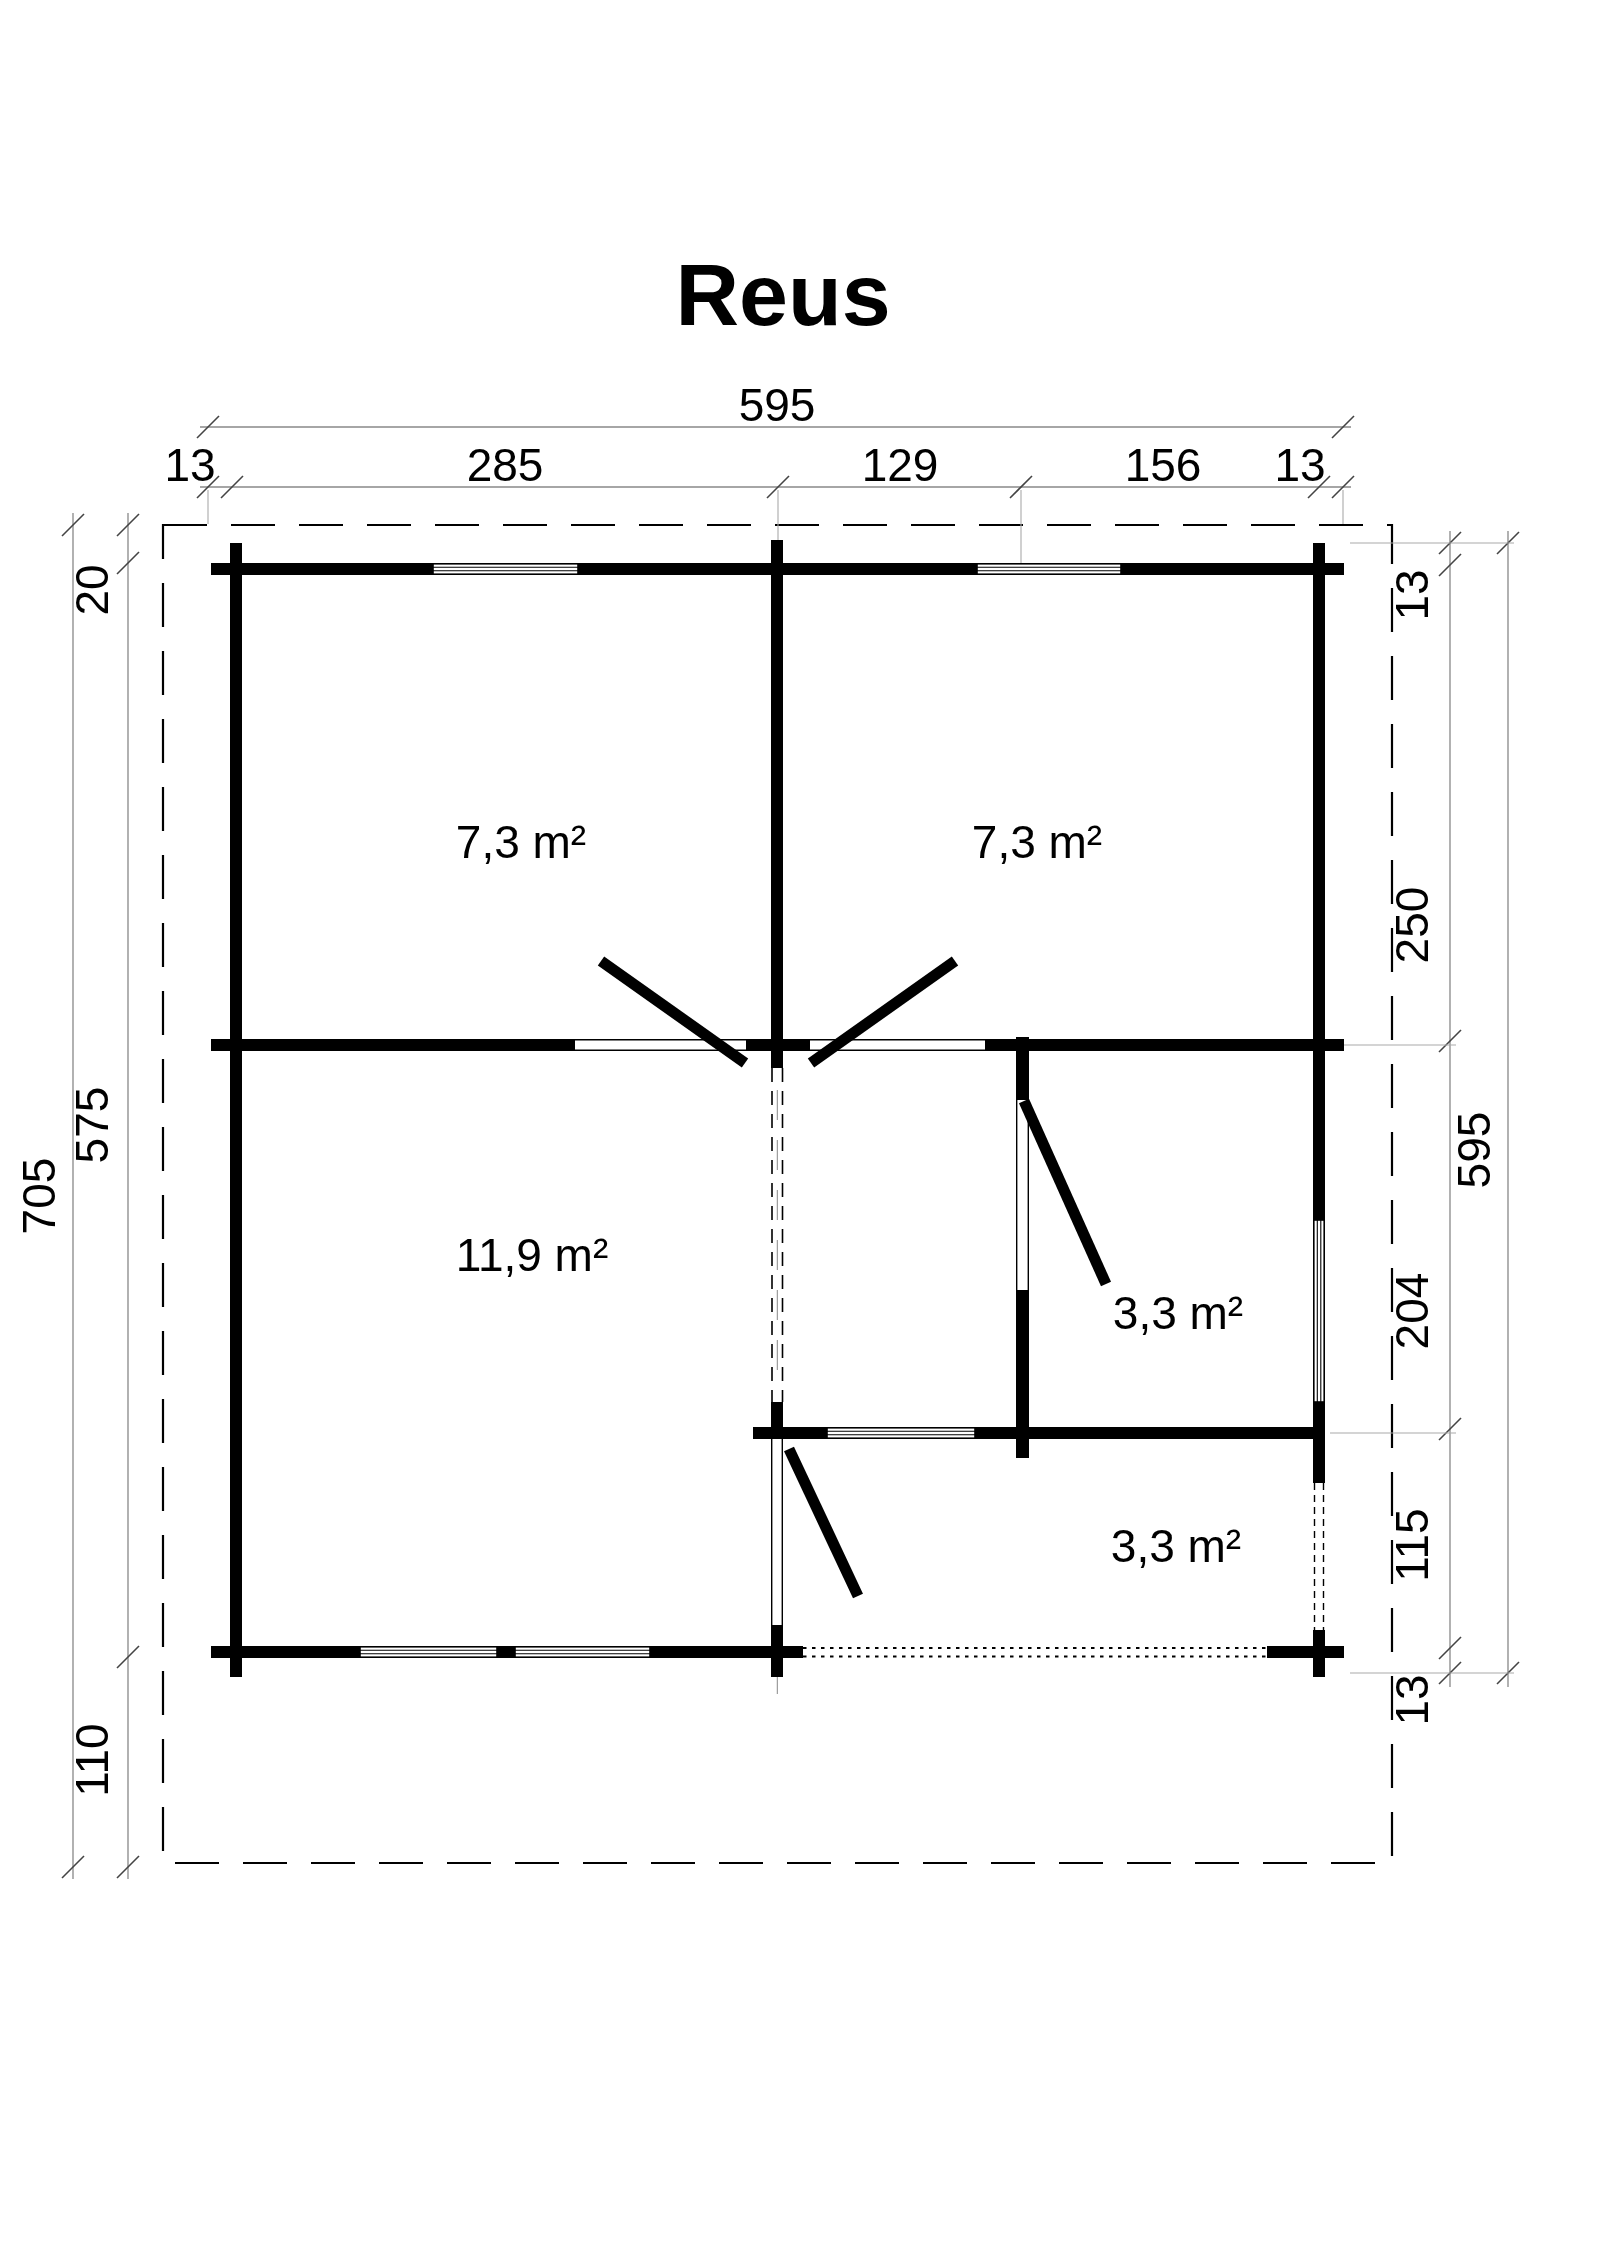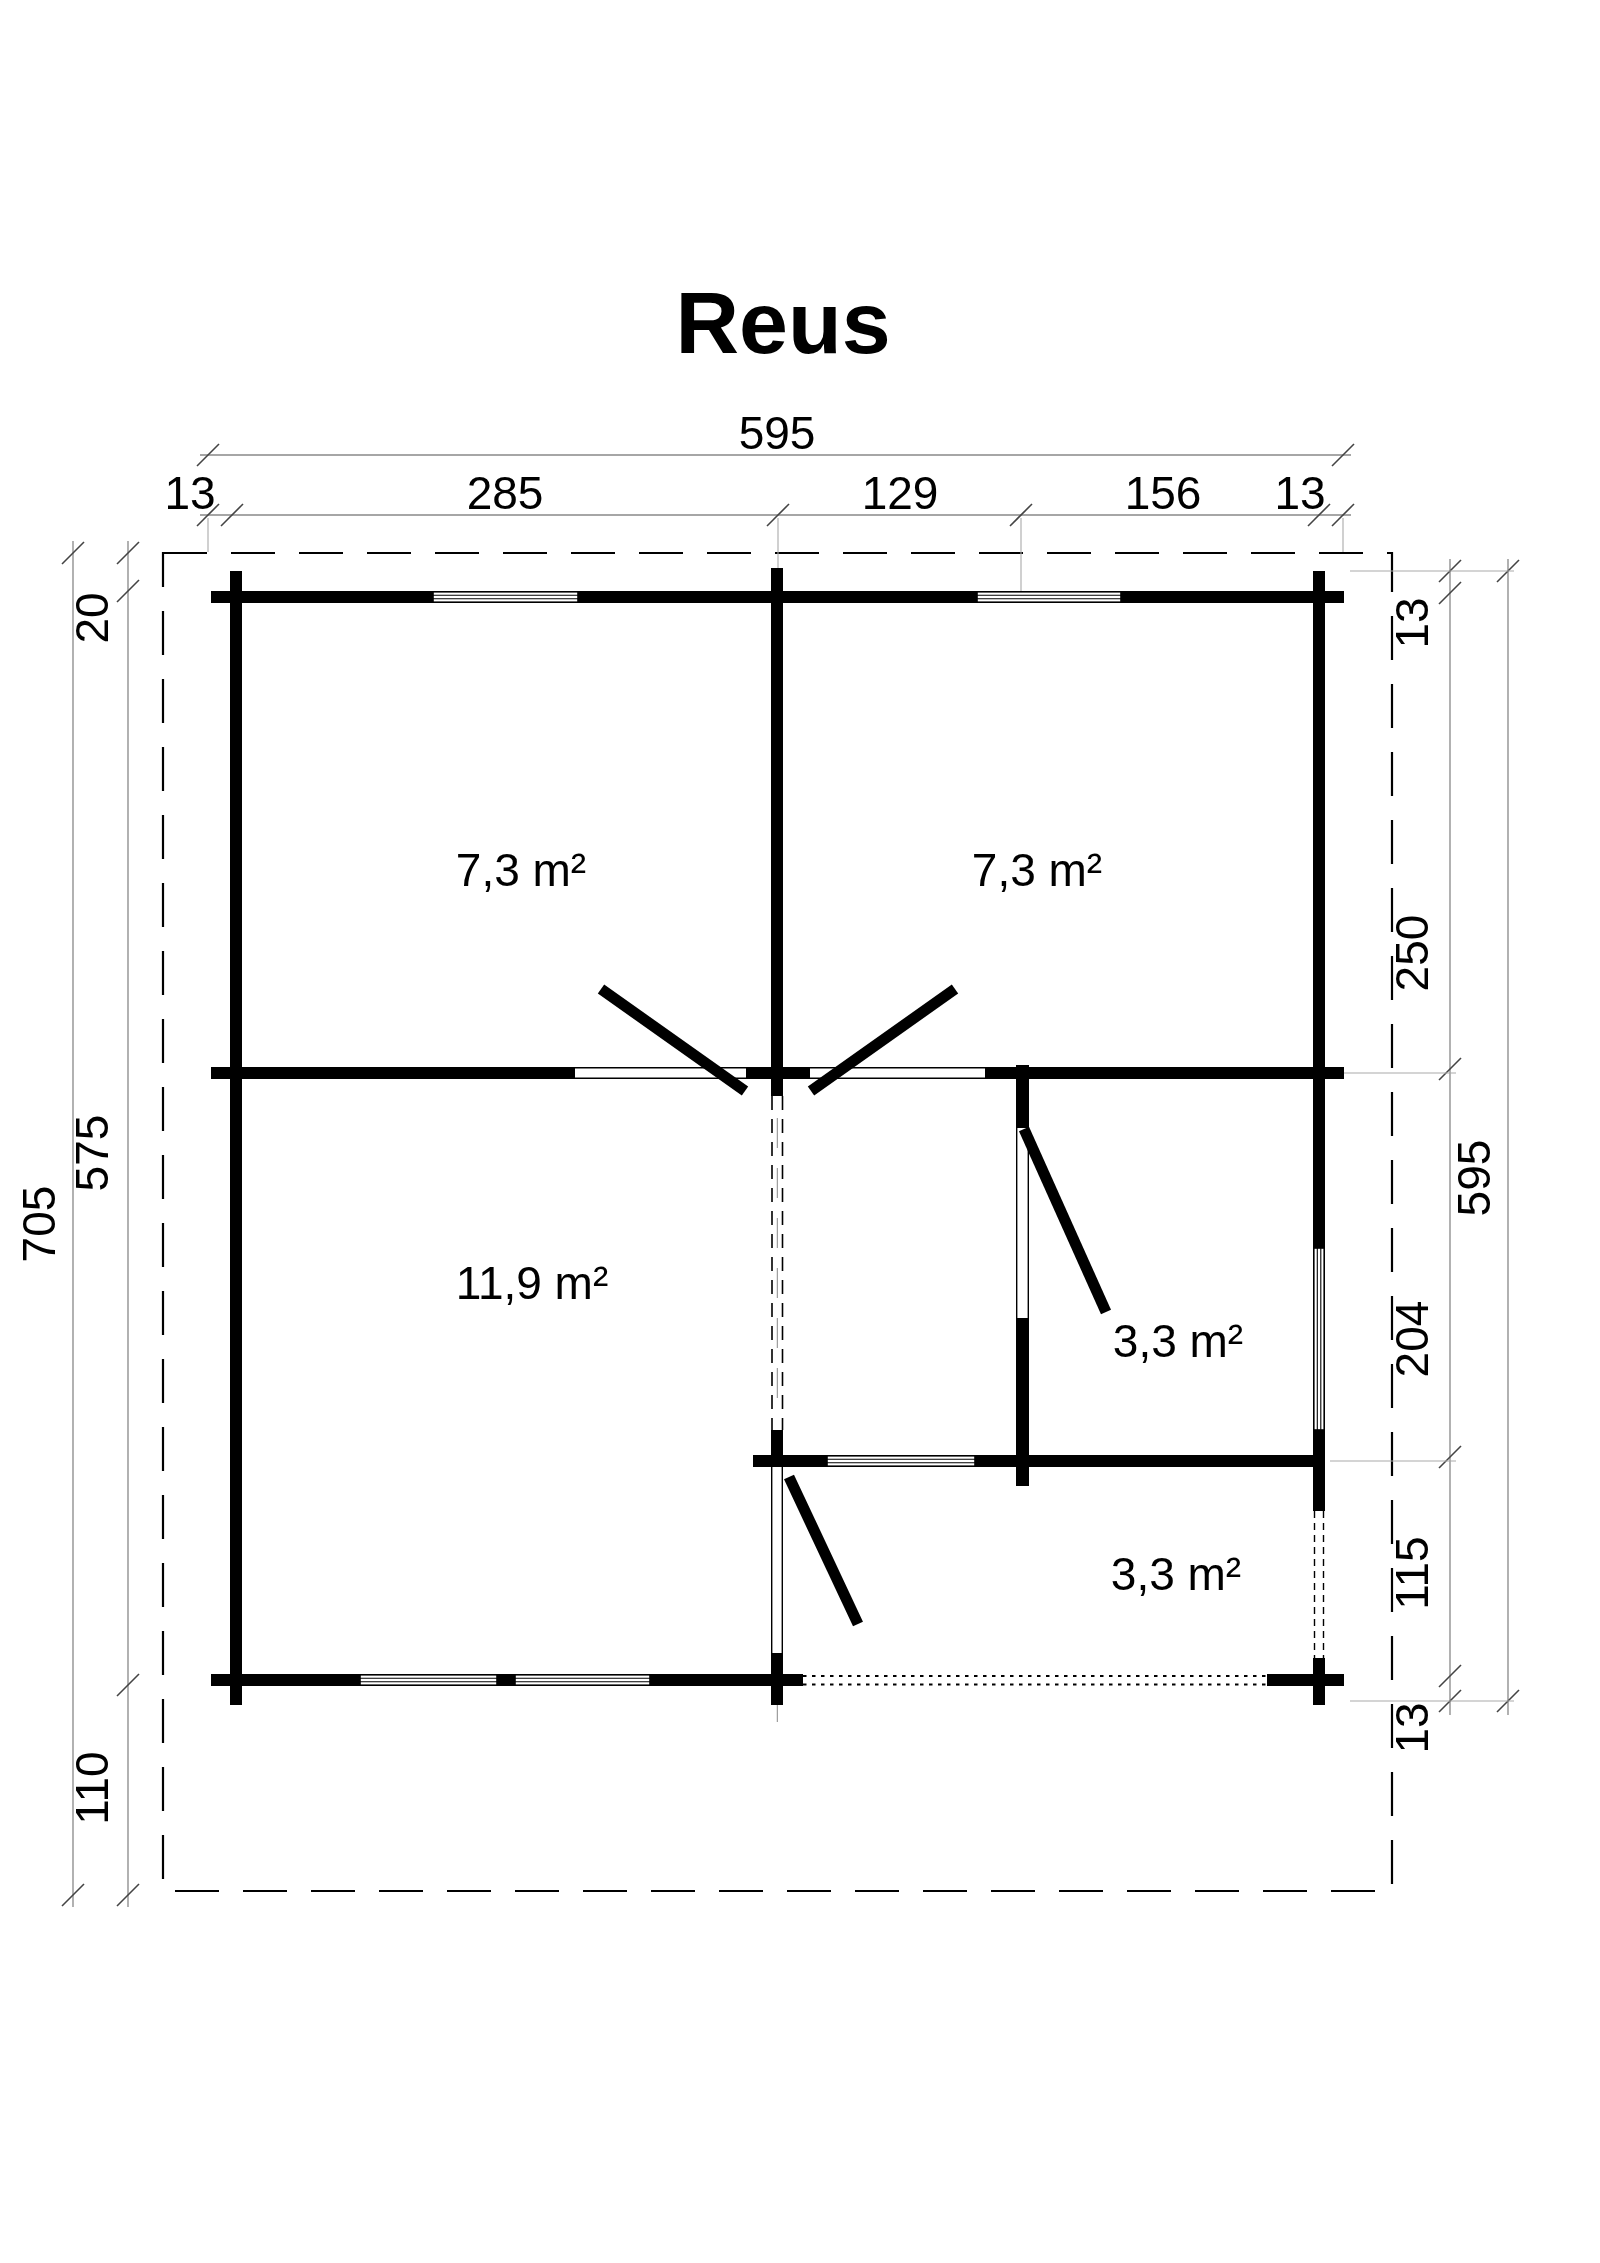--- a/index.html
+++ b/index.html
@@ -6,21 +6,20 @@
     margin: 0;
     padding: 0;
     background: #ffffff;
   }
   .sheet {
     position: relative;
     width: 1600px;
     height: 1998px;
     background: #ffffff;
     font-family: "Liberation Sans", sans-serif;
-    margin-top: 28px;
   }
   svg { display: block; }
   .title-text {
     font-family: "Liberation Sans", sans-serif;
     font-size: 88px;
     font-weight: bold;
     fill: #000000;
   }
   .dim-text {
     font-family: "Liberation Sans", sans-serif;

